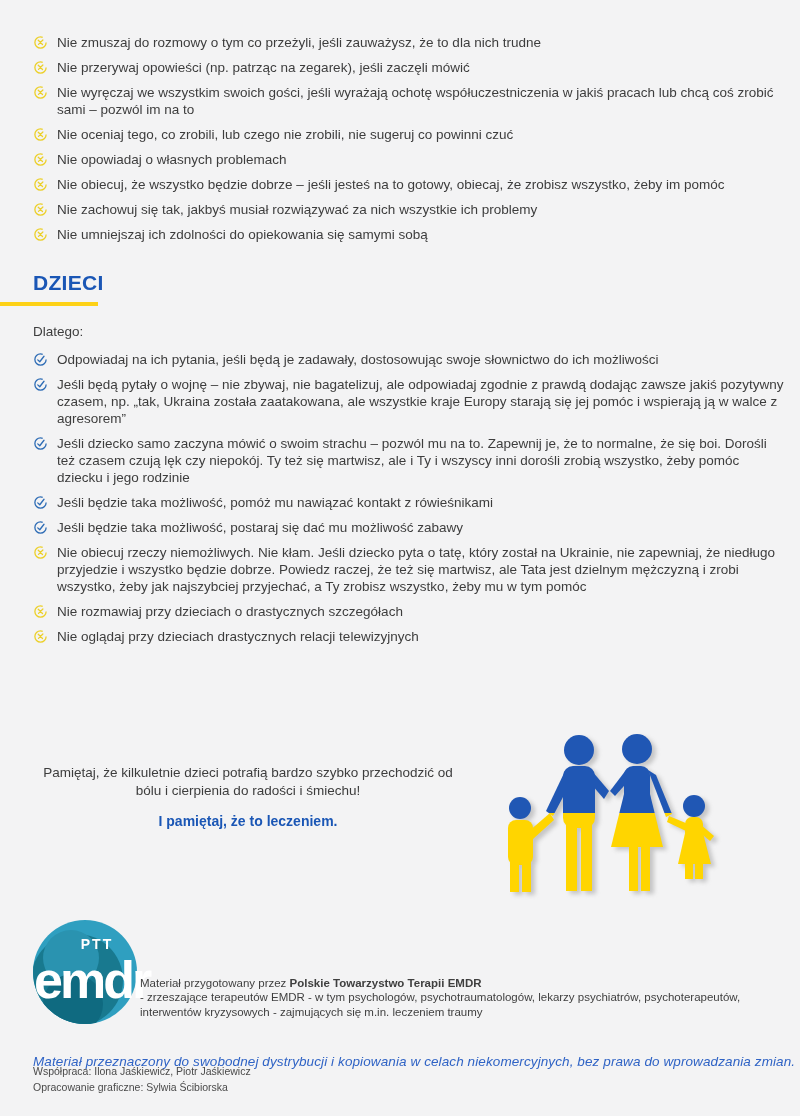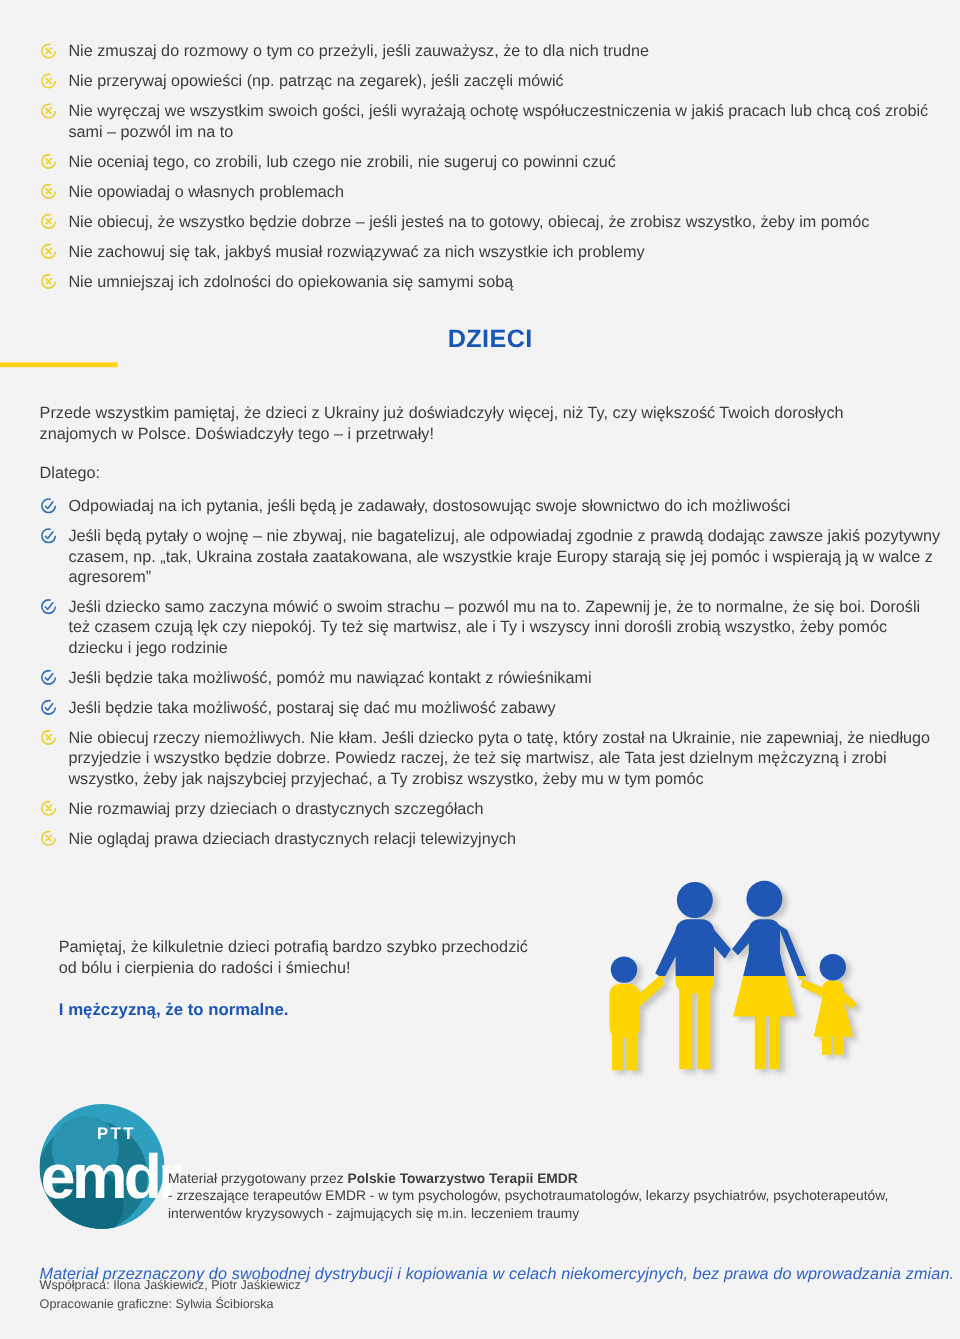--- a/index.html
+++ b/index.html
@@ -10,28 +10,28 @@
     font-family:"Liberation Sans",sans-serif;
     color:#3d3d3d;
     overflow:hidden;
   }
   .content{padding:34px 16px 0 33px;}
   ul{list-style:none;margin:0;padding:0;}
   .item{display:flex;gap:9px;margin-bottom:8px;font-size:13.5px;line-height:17px;}
   .item .ico{flex:0 0 15px;width:15px;height:15px;margin-top:1px;}
   
   .heading{margin-top:28px;position:relative;height:38px;}
-  .heading h1{margin:0;font-size:21px;font-weight:bold;color:#1a56b5;letter-spacing:.3px;text-align:center;}
+  .heading h1{margin:0;font-size:21px;font-weight:bold;color:#1a56b5;letter-spacing:.3px;}
   .rule{position:absolute;left:-33px;top:31px;width:98px;height:4px;background:#fdd116;}
   
   .intro{margin:26px 0 0 0;font-size:13.5px;line-height:18px;max-width:730px;}
   .dlatego{margin:14px 0 10px 0;font-size:13.5px;line-height:18px;}
   
   .closing{position:absolute;left:33px;top:764px;width:430px;}
-  .closing p{margin:16px;font-size:13.5px;line-height:18px;}
+  .closing p{margin:0;font-size:13.5px;line-height:18px;text-align:center;}
   .closing .accent{margin-top:12px;color:#1a56b5;font-weight:bold;font-size:14px;}
   .family{position:absolute;left:492px;top:725px;width:260px;height:170px;
           filter:drop-shadow(4px 3px 2px rgba(130,130,130,.4));}
   
   .logo-row{position:absolute;left:33px;top:918px;}
   .credits{position:absolute;left:140px;top:964px;width:648px;font-size:11.5px;line-height:14.5px;color:#3f3f3f;}
   .credits b{font-weight:bold;}
   .credits .rest{display:block;}
   .collab{position:absolute;left:33px;top:1031px;font-size:10.5px;line-height:16px;color:#4a4a4a;margin-top:32px;}
   .collab p{margin:0;}
@@ -105,21 +105,20 @@
         </svg>
       <span>Nie umniejszaj ich zdolności do opiekowania się samymi sobą</span>
       </li>
   </ul>
 
   <div class="heading">
     <h1>DZIECI</h1>
     <div class="rule"></div>
   </div>
 
-  <p class="intro">Przede wszystkim pamiętaj, że dzieci z Ukrainy już doświadczyły więcej, niż Ty, czy większość Twoich dorosłych znajomych w Polsce. Doświadczyły tego – i przetrwały!</p>
   <p class="dlatego">Dlatego:</p>
 
   <ul>
     <li class="item">
       <svg class="ico" viewBox="0 0 24 24">
           <use href="#ico-check"></use>
         </svg>
       <span>Odpowiadaj na ich pytania, jeśli będą je zadawały, dostosowując swoje słownictwo do ich możliwości</span>
       </li>
     <li class="item">
@@ -155,28 +154,28 @@
     <li class="item">
       <svg class="ico" viewBox="0 0 24 24">
           <use href="#ico-no"></use>
         </svg>
       <span>Nie rozmawiaj przy dzieciach o drastycznych szczegółach</span>
       </li>
     <li class="item">
       <svg class="ico" viewBox="0 0 24 24">
           <use href="#ico-no"></use>
         </svg>
-      <span>Nie oglądaj prawa dzieciach drastycznych relacji telewizyjnych</span>
+      <span>Nie oglądaj przy dzieciach drastycznych relacji telewizyjnych</span>
       </li>
   </ul>
 </div>
 
 <div class="closing">
   <p>Pamiętaj, że kilkuletnie dzieci potrafią bardzo szybko przechodzić od bólu i cierpienia do radości i śmiechu!</p>
-  <p class="accent">I mężczyzną, że to normalne.</p>
+  <p class="accent">I pamiętaj, że to leczeniem.</p>
 </div>
 
 <svg class="family" viewBox="0 0 260 170">
   <defs>
     <linearGradient id="ua" gradientUnits="userSpaceOnUse" x1="0" y1="0" x2="0" y2="170">
       <stop offset="0.518" stop-color="#2057b4"></stop>
       <stop offset="0.518" stop-color="#ffd500"></stop>
     </linearGradient>
   </defs>
   <g fill="url(#ua)">

